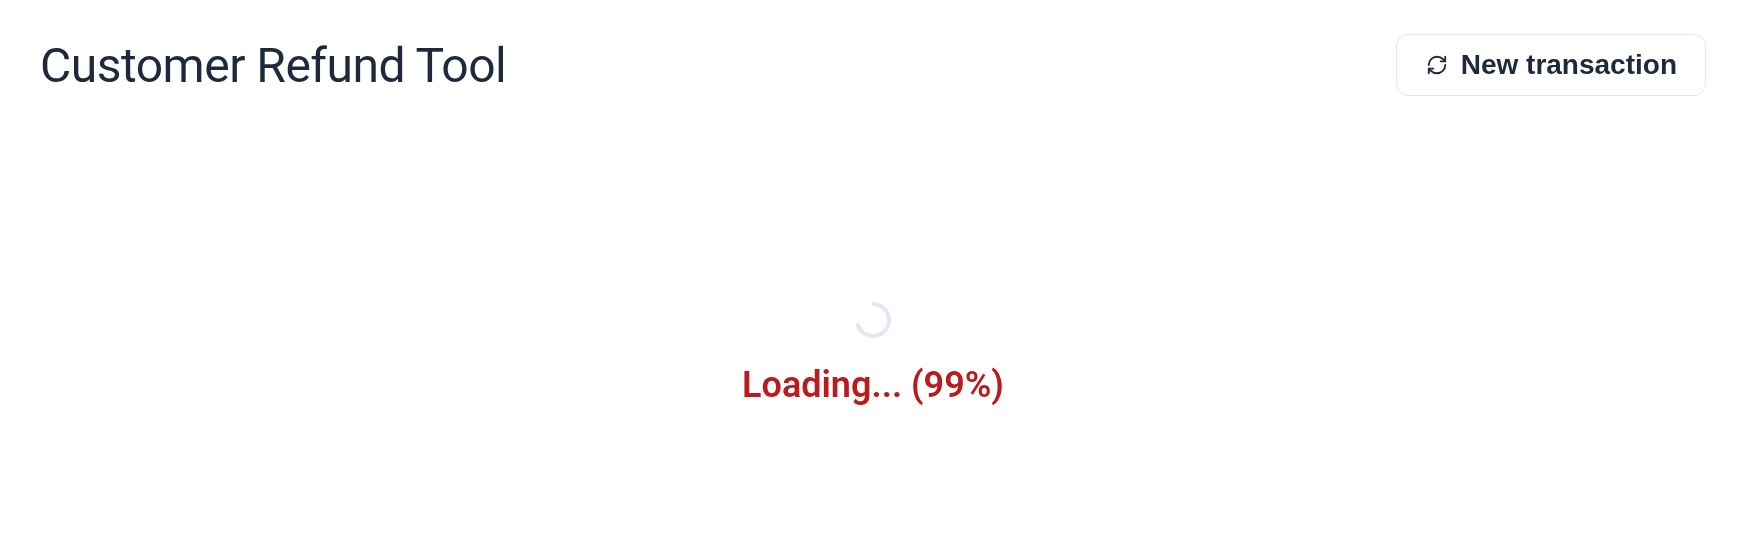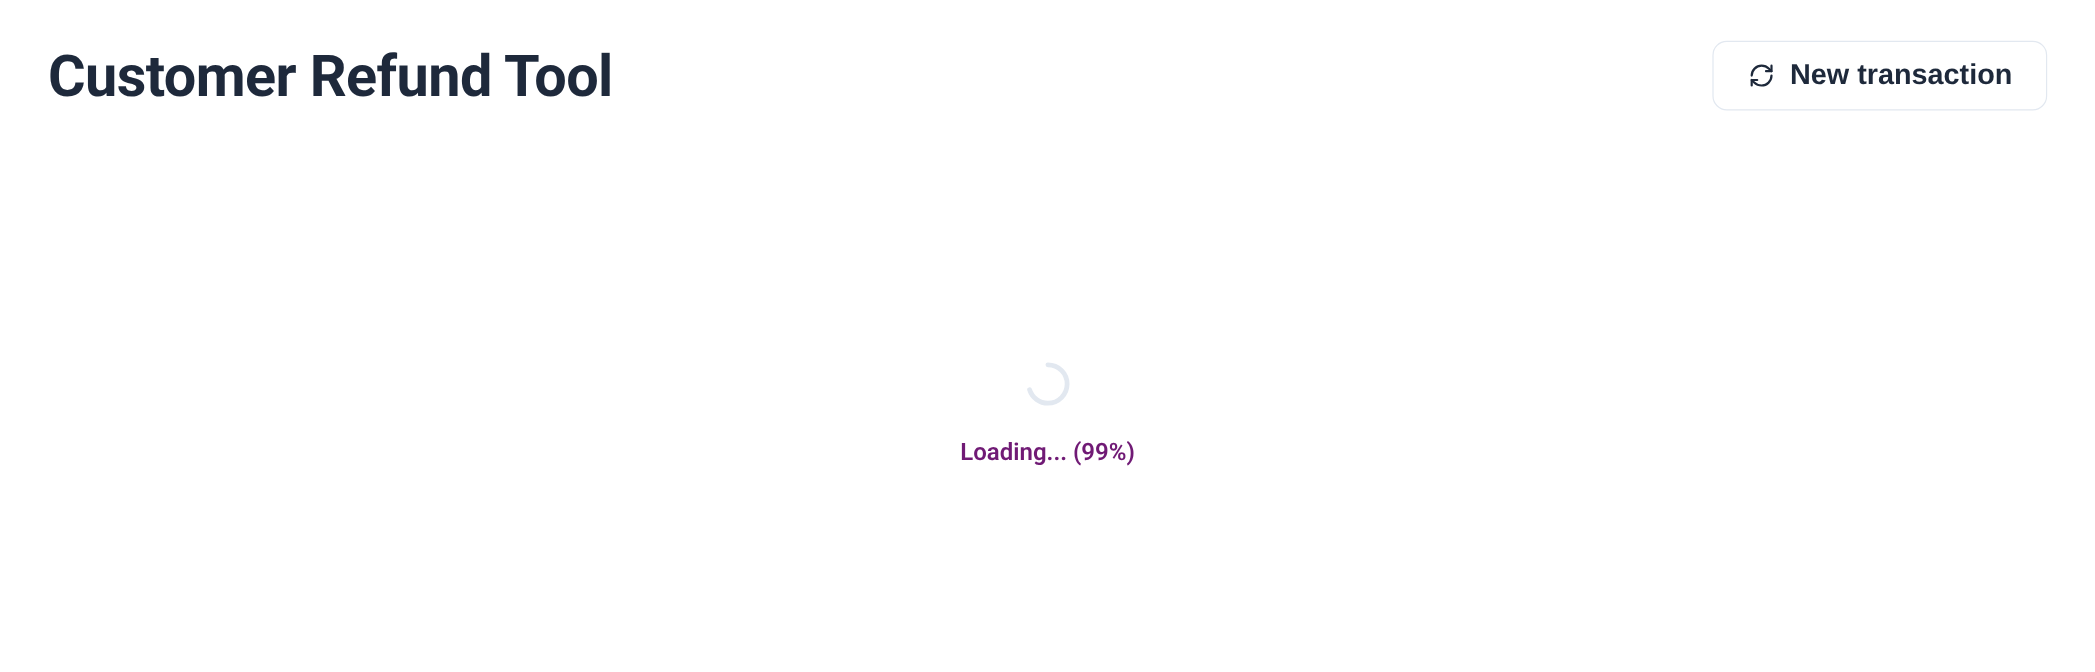--- a/index.html
+++ b/index.html
@@ -15,37 +15,37 @@
       position: relative;
     }
     .header {
       display: flex;
       justify-content: space-between;
       align-items: center;
       padding: 34px 40px 0 40px;
     }
     .page-title {
       font-size: 48px;
-      font-weight: 700;
+      font-weight: 400;
       color: #1e293b;
       letter-spacing: -0.5px;
     }
     .button-group {
       display: flex;
       gap: 16px;
     }
     .btn {
       display: flex;
       align-items: center;
       gap: 12px;
       padding: 16px 28px;
       background: #ffffff;
       border: 1.5px solid #e2e8f0;
       border-radius: 12px;
-      font-size: 24px;
+      font-size: 28px;
       font-weight: 600;
       color: #1e293b;
       cursor: pointer;
       line-height: 1;
     }
     .icon-refresh {
       width: 24px;
       height: 24px;
       display: flex;
       align-items: center;
@@ -59,23 +59,23 @@
       display: flex;
       flex-direction: column;
       align-items: center;
       gap: 24px;
     }
     .spinner {
       width: 40px;
       height: 40px;
     }
     .loading-text {
-      font-size: 20px;
+      font-size: 36px;
       font-weight: 600;
-      color: #701a75;
+      color: #b91c1c;
     }
     @keyframes spin {
       from { transform: rotate(0deg); }
       to { transform: rotate(360deg); }
     }
     .spinner svg {
       animation: spin 1s linear infinite;
     }
   </style>
 </head>

